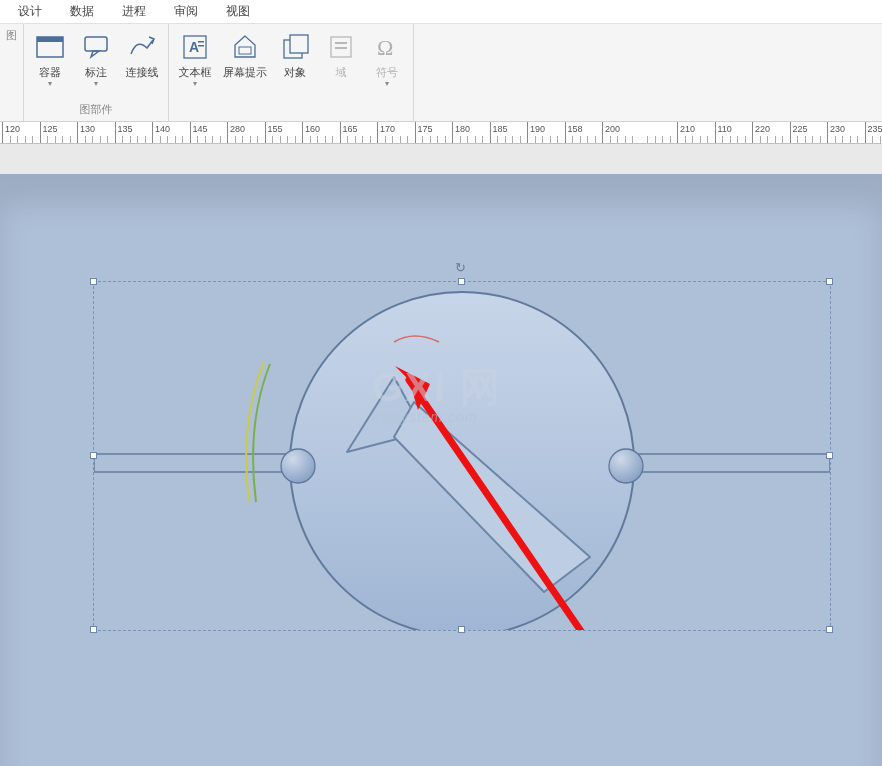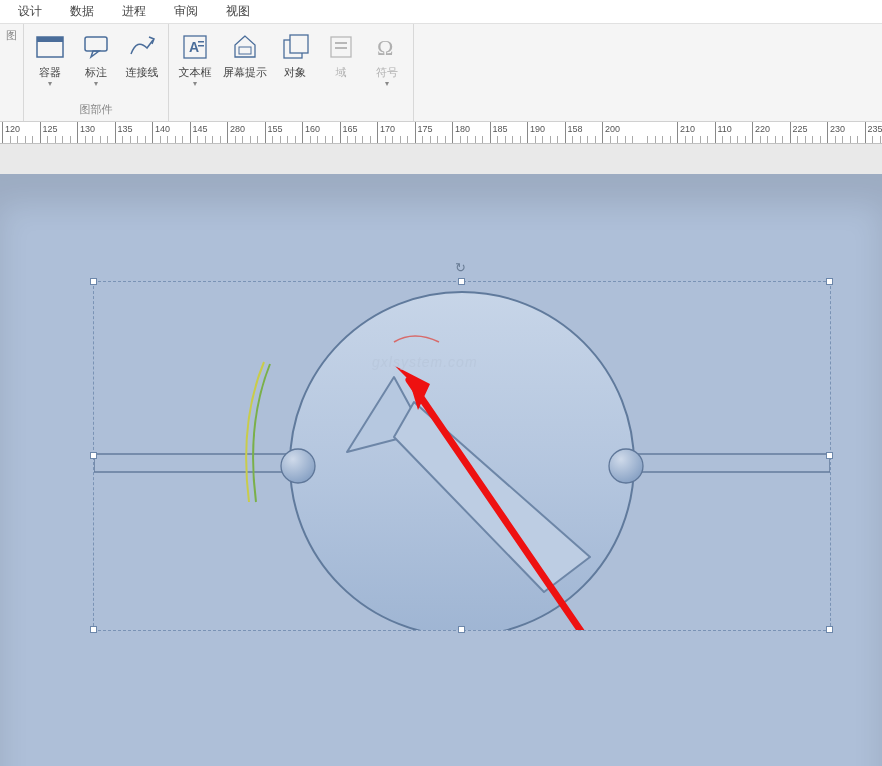--- a/index.html
+++ b/index.html
@@ -499,20 +499,21 @@
       <path d="M320 120 L496 275 L450 310 L300 155 Z" fill="#bdcde3" stroke="#6d86a7" stroke-width="2" stroke-linejoin="round"></path>
 
       <circle cx="204" cy="184" r="17" fill="url(#ball)" stroke="#5f7799" stroke-width="1.3"></circle>
       <circle cx="532" cy="184" r="17" fill="url(#ball)" stroke="#5f7799" stroke-width="1.3"></circle>
 
       <path d="M593 504 L315 98" stroke="#e11" stroke-width="7" stroke-linecap="round"></path>
       <path d="M315 98 L301 84 L336 102 L324 128 Z" fill="#e11"></path>
     </svg>
 
     <div class="wm">
+      <div class="big">GXI 网</div>
       <div class="small">gxlsystem.com</div>
     </div>
 
     <div class="sel-frame">
       <div class="rot">↻</div>
       <div class="handle tl"></div>
       <div class="handle tm"></div>
       <div class="handle tr"></div>
       <div class="handle ml"></div>
       <div class="handle mr"></div>

